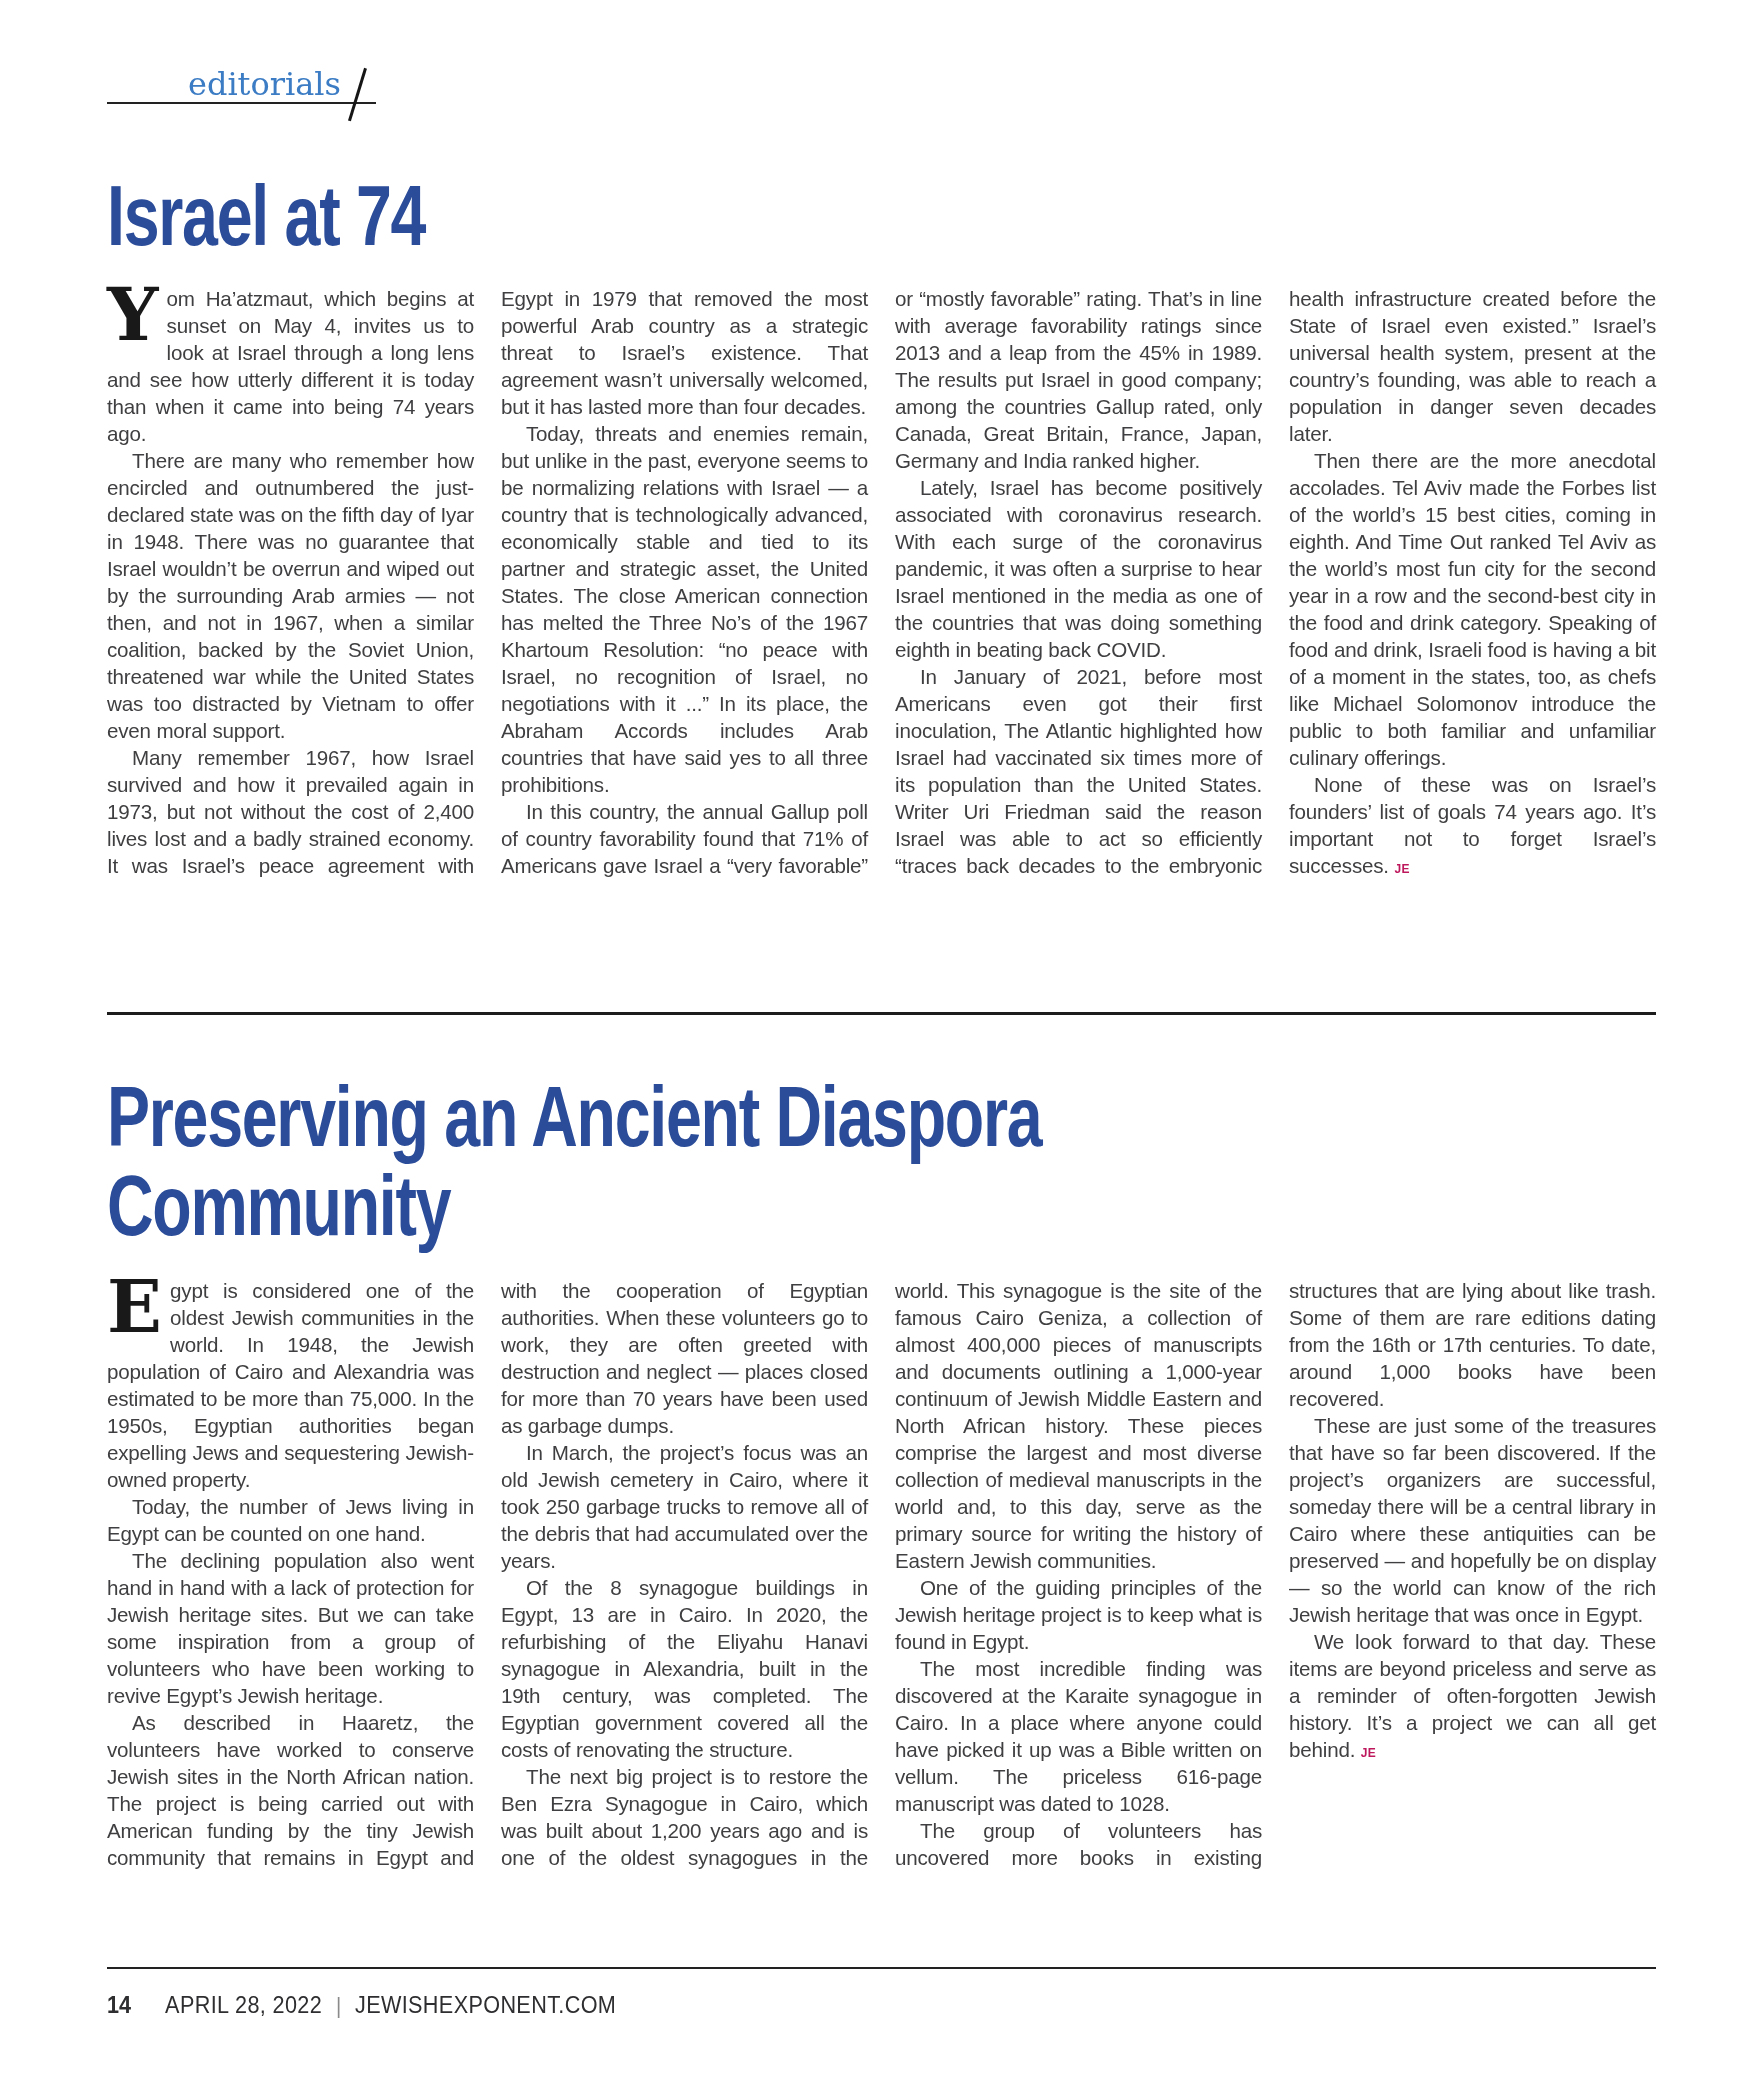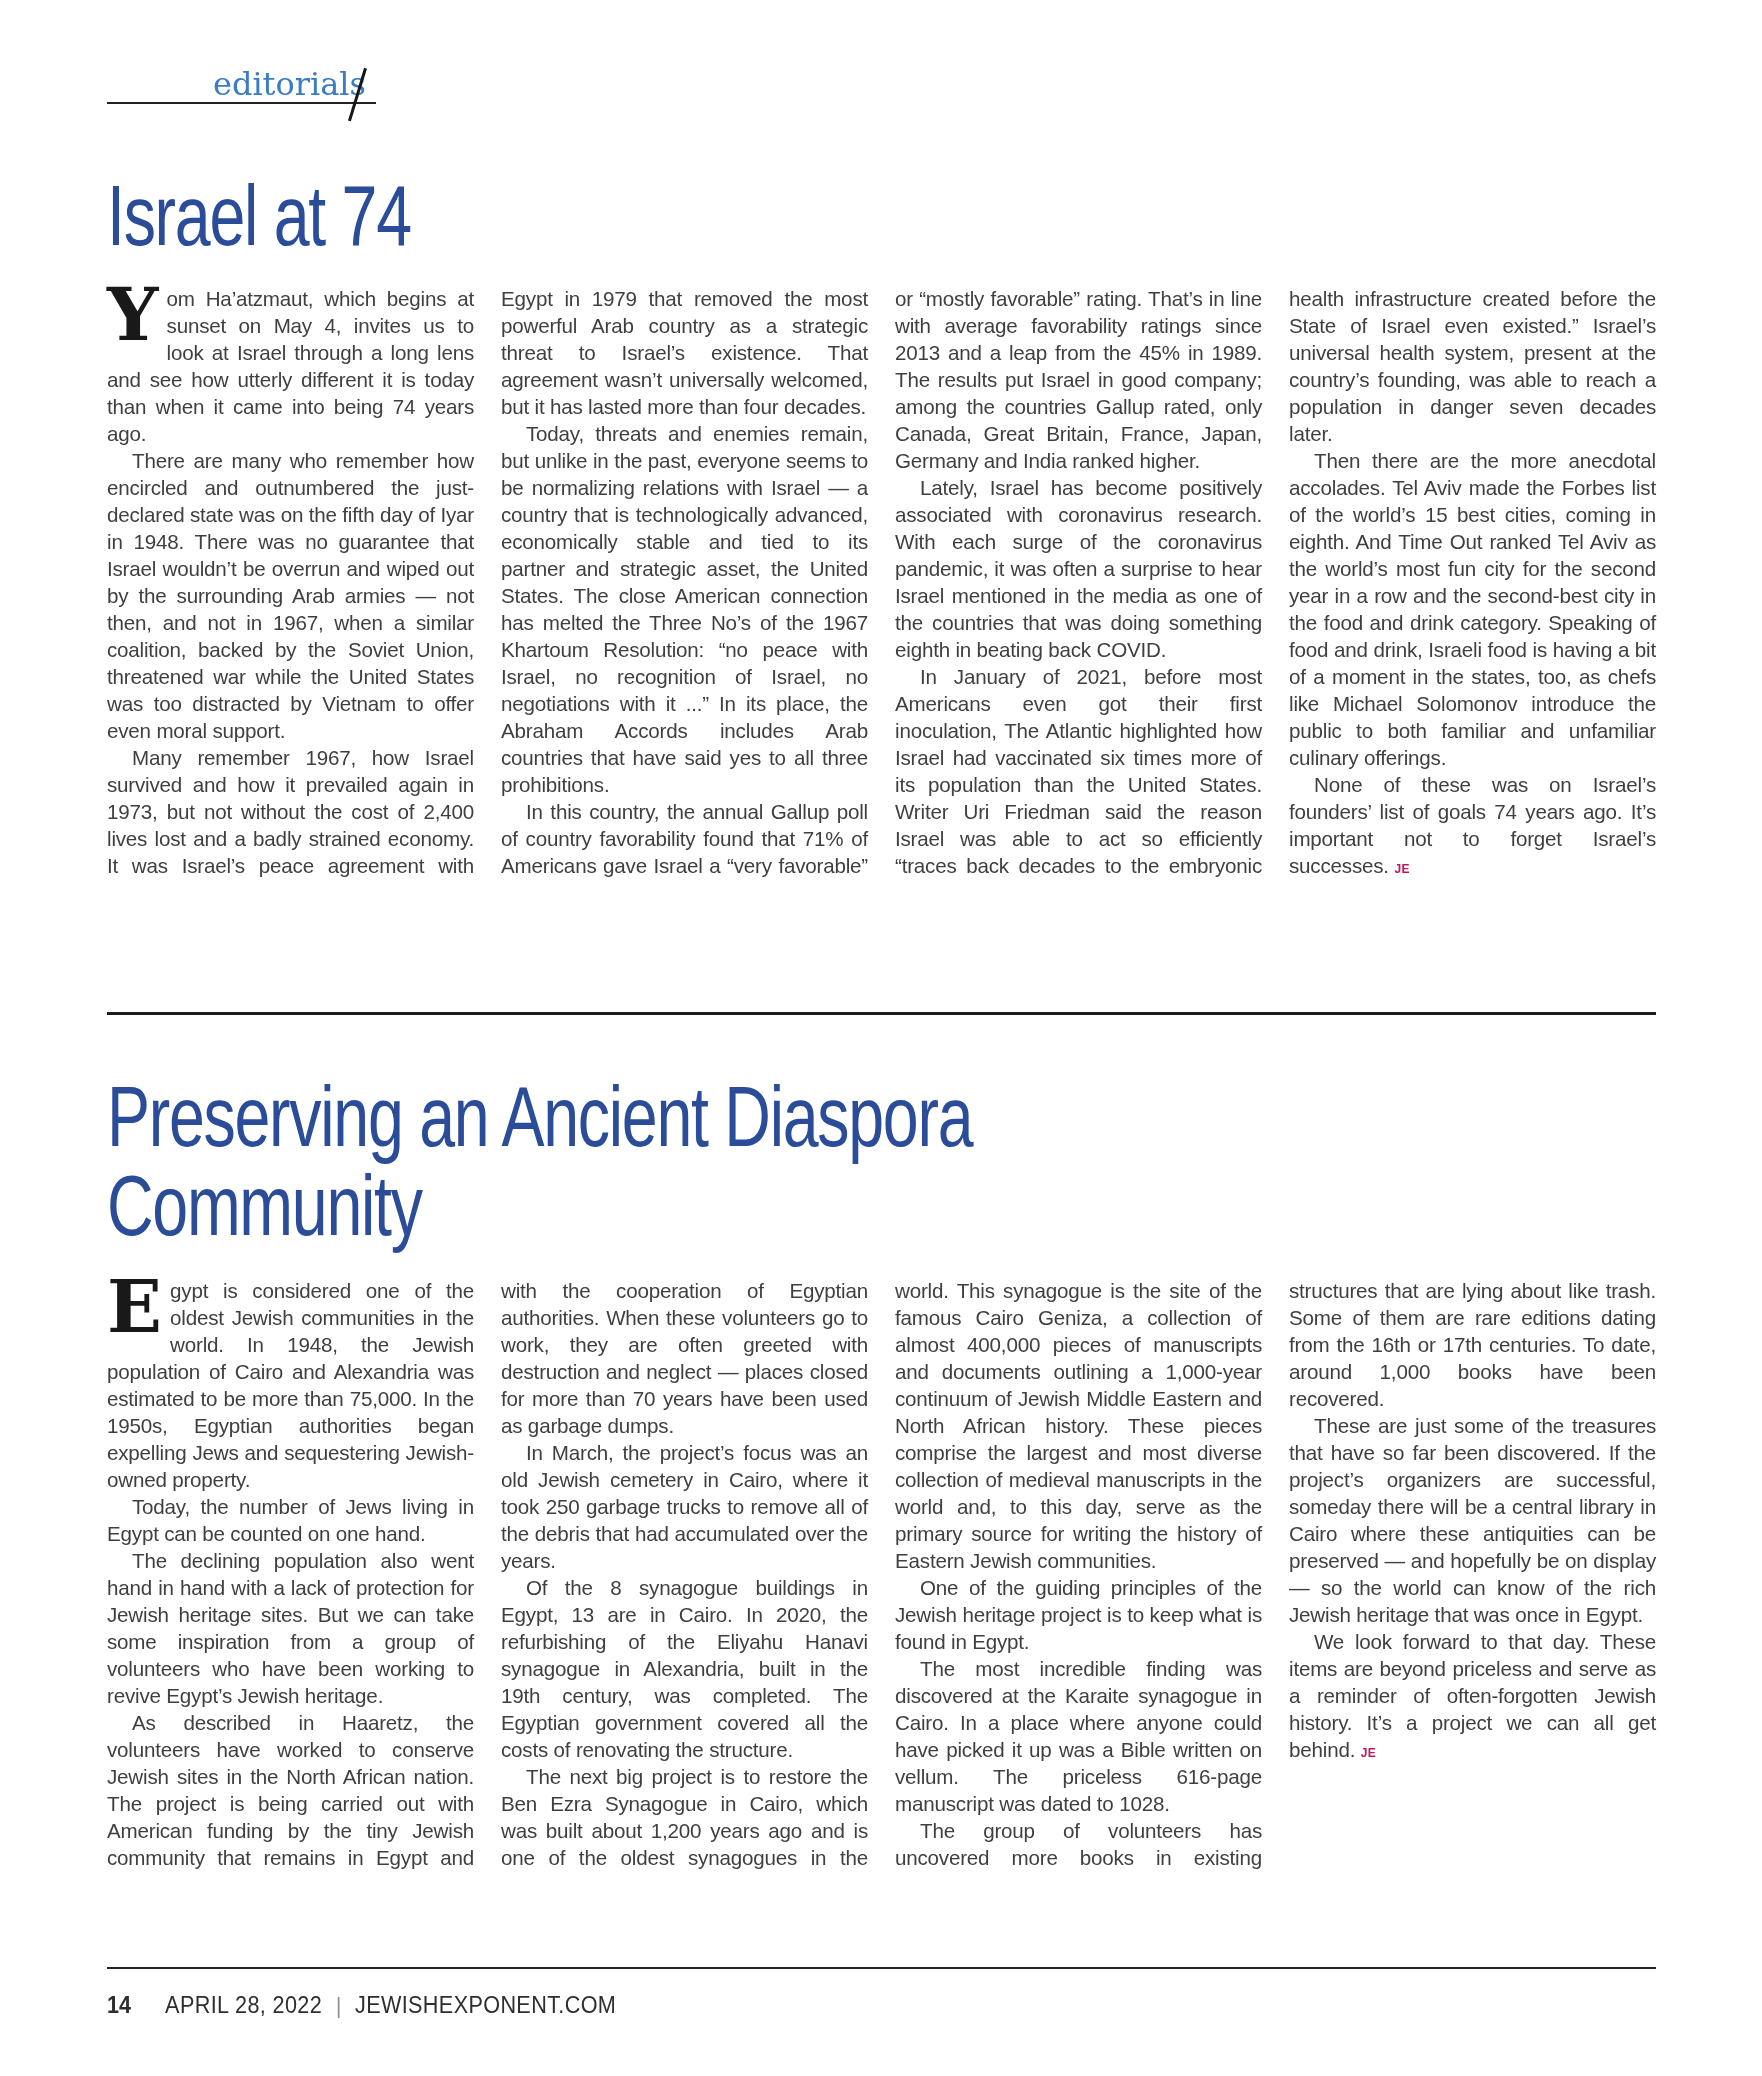--- a/index.html
+++ b/index.html
@@ -9,37 +9,37 @@
     height: 2077px;
     margin: 0 auto;
     background: #ffffff;
     font-family: "Liberation Sans", sans-serif;
     overflow: hidden;
   }
 
   
   .masthead { position: absolute; left: 107px; top: 67px; width: 285px; height: 67px; }
   .masthead-label {
-    position: absolute; right: 26px; top: 0;
+    position: absolute; right: 51px; top: 0;
     font-family: "DejaVu Serif", serif;
     font-size: 32px; line-height: 35px;
     color: #3b7cc4;
   }
   .masthead-line {
     position: absolute; left: 0; top: 35px;
     width: 269px; height: 1.7px; background: #222;
   }
   .masthead-slash {
     position: absolute; left: 249px; top: 0;
     width: 2.5px; height: 55px; background: #161616;
     transform: rotate(17deg);
   }
 
   
-  .headline { position: absolute; left: 107px; margin: 0; color: #2b4c99; font-weight: normal; }
+  .headline { position: absolute; left: 107px; margin: 0; color: #2b4c99; font-weight: bold; }
   .headline-inner {
     display: inline-block;
     transform: scaleX(0.75);
     transform-origin: 0 0;
     font-size: 86px;
     line-height: 89px;
     letter-spacing: -1.7px;
   }
   .a1-title { top: 171px; white-space: nowrap; }
   .a2-title { top: 1072px; }

